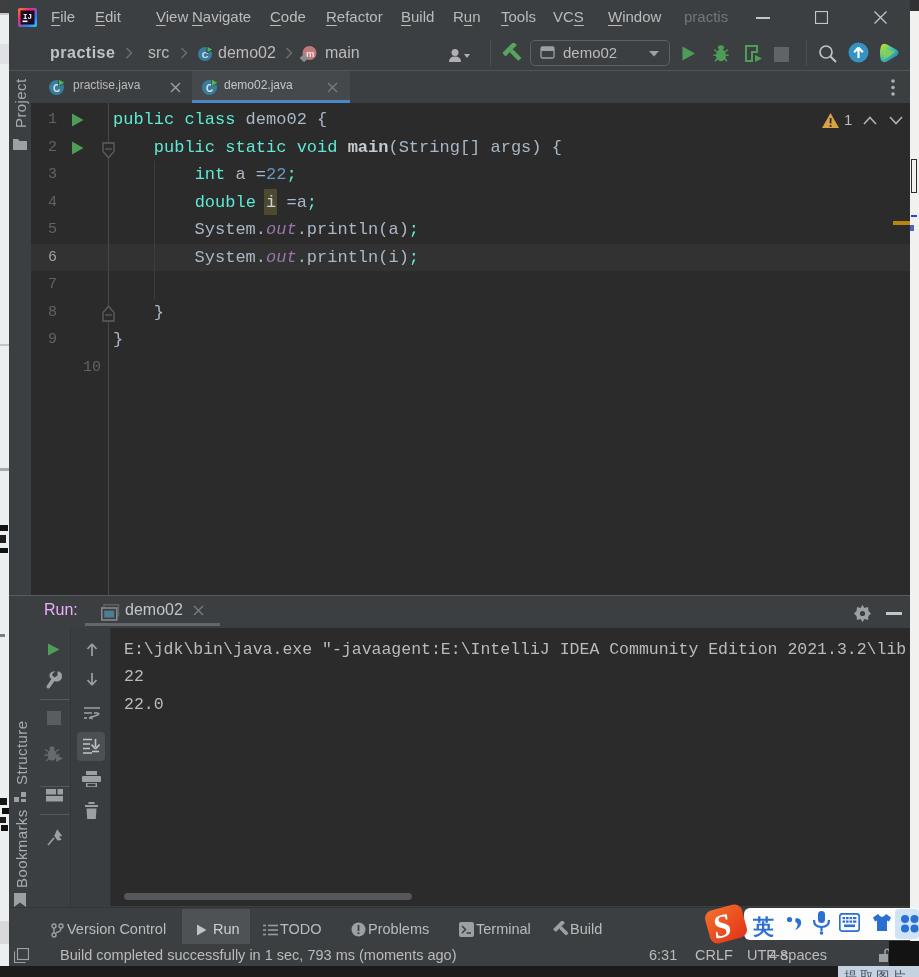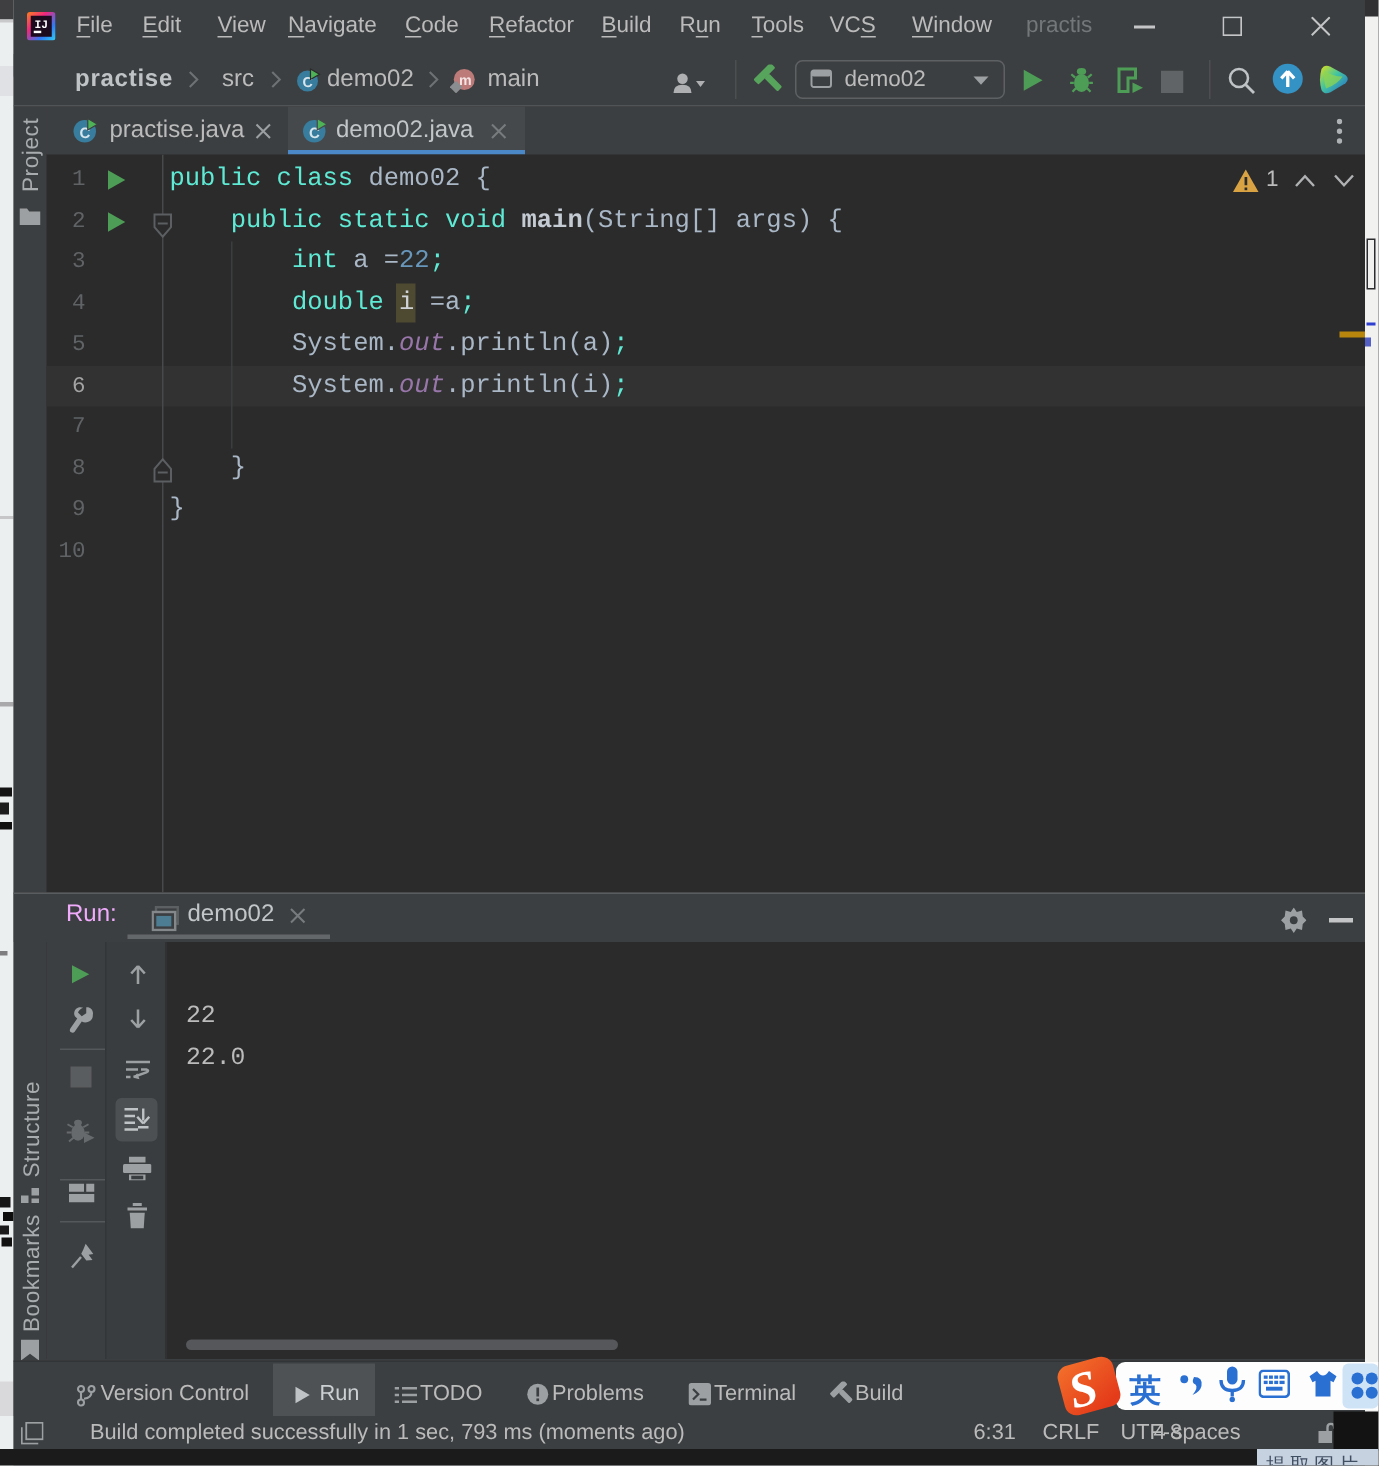--- a/index.html
+++ b/index.html
@@ -11,21 +11,21 @@
   #bgR{left:910px;top:0;width:9px;height:977px;background:#f1f1f0;}
   #ide{left:9px;top:0;width:901px;height:967px;background:#3c3f41;overflow:hidden;}
   #titlebar{left:0;top:0;width:901px;height:52px;background:#3c3f41;border-bottom:1px solid #c4b5fd;box-sizing:border-box;}
   .menu{position:absolute;top:8px;font-size:15px;color:#bbbbbb;}
   .menu u{text-decoration-thickness:1px;text-underline-offset:3px;}
   #toolbar{left:0;top:36px;width:901px;height:35px;background:#3c3f41;border-bottom:1px solid #515456;box-sizing:border-box;}
   .crumb{position:absolute;top:8px;font-size:16px;color:#bbbbbb;white-space:nowrap;}
   #stripe{left:0;top:71px;width:22px;height:873px;background:#3c3f41;}
   .vlab{position:absolute;color:#a9acae;font-size:15px;letter-spacing:0.4px;transform:rotate(-90deg);transform-origin:0 0;white-space:nowrap;}
   #tabs{left:22px;top:71px;width:879px;height:32px;background:#3c3f41;}
-  .tablab{position:absolute;top:7px;font-size:16px;color:#bbbbbb;white-space:nowrap;text-align:center;}
+  .tablab{position:absolute;top:7px;font-size:12px;color:#bbbbbb;white-space:nowrap;text-align:center;}
   #editor{left:22px;top:103px;width:879px;height:492px;background:#2b2b2b;overflow:hidden;}
   .codeline{position:absolute;left:82px;font-size:17px;line-height:27.5px;white-space:pre;color:#a9b7c6;font-family:"Liberation Mono",monospace;}
   .lnum{position:absolute;left:0;width:26px;text-align:right;font-family:"Liberation Mono",monospace;font-size:15px;line-height:27.5px;color:#606366;}
   .kw{color:#5eead4;}
   .num{color:#6897bb;}
   .fld{color:#9876aa;font-style:italic;}
   #runhdr{left:0;top:595px;width:901px;height:33px;background:#3c3f41;border-top:1px solid #5a5d5f;box-sizing:border-box;}
   #runbody{left:22px;top:628px;width:879px;height:278px;background:#2b2b2b;overflow:hidden;}
   #runtool1{left:22px;top:628px;width:39px;height:278px;background:#3c3f41;}
   #runtool2{left:61px;top:628px;width:41px;height:278px;background:#3a3d3f;border-left:1px solid #333638;border-right:1px solid #2f3133;box-sizing:border-box;}
@@ -74,21 +74,21 @@
               <stop offset="1" stop-color="#2fd0f5"></stop>
       </linearGradient>
           </defs>
       <rect x="0" y="0" width="19" height="19" rx="2" fill="url(#ijg)"></rect>
       <rect x="2.5" y="2.5" width="14" height="14" fill="#1c0b1e"></rect>
       <text x="5" y="10.5" font-family="Liberation Mono,monospace" font-weight="bold" font-size="7.5" fill="#fff">IJ</text>
       <rect x="4.5" y="12.5" width="5" height="1.6" fill="#fff"></rect>
     </svg>
     <div class="menu" style="left:42px;"><u>F</u>ile</div>
     <div class="menu" style="left:86px;"><u>E</u>dit</div>
-    <div class="menu" style="left:136px;"><u>V</u>iew</div>
+    <div class="menu" style="left:147px;"><u>V</u>iew</div>
     <div class="menu" style="left:183px;"><u>N</u>avigate</div>
     <div class="menu" style="left:261px;"><u>C</u>ode</div>
     <div class="menu" style="left:317px;"><u>R</u>efactor</div>
     <div class="menu" style="left:392px;"><u>B</u>uild</div>
     <div class="menu" style="left:444px;">R<u>u</u>n</div>
     <div class="menu" style="left:492px;"><u>T</u>ools</div>
     <div class="menu" style="left:544px;">VC<u>S</u></div>
     <div class="menu" style="left:599px;"><u>W</u>indow</div>
     <div class="menu" style="left:675px;color:#747779;">practis</div>
     <div class="abs" style="left:747px;top:17px;width:14px;height:1.5px;background:#c3c5c7;"></div>
@@ -231,21 +231,21 @@
     <div class="abs" style="left:123px;top:58px;width:1px;height:138px;background:#3b3e40;"></div>
     <div class="lnum" style="top:3px;">1</div>
     <div class="lnum" style="top:30.5px;">2</div>
     <div class="lnum" style="top:58px;">3</div>
     <div class="lnum" style="top:85.5px;">4</div>
     <div class="lnum" style="top:113px;">5</div>
     <div class="lnum" style="top:140.5px;color:#a4a3a3;">6</div>
     <div class="lnum" style="top:168px;">7</div>
     <div class="lnum" style="top:195.5px;">8</div>
     <div class="lnum" style="top:223px;">9</div>
-    <div class="lnum" style="top:250.5px;">10</div>
+    <div class="lnum" style="top:250.5px;margin-left:44px;">10</div>
     <svg style="left:40px;top:10px;" width="13" height="14" viewBox="0 0 13 14">
           <path d="M1 0.5 L12.5 7 L1 13.5 Z" fill="#4e9d57"></path>
         </svg>
     <svg style="left:40px;top:37.5px;" width="13" height="14" viewBox="0 0 13 14">
           <path d="M1 0.5 L12.5 7 L1 13.5 Z" fill="#4e9d57"></path>
         </svg>
     <svg style="left:71px;top:39px;" width="13" height="17" viewBox="0 0 13 17">
       <path d="M1 1 L12 1 L12 9.5 L6.5 15.8 L1 9.5 Z" fill="#2b2b2b" stroke="#5c5f62" stroke-width="1.3"></path>
       <path d="M3.2 7 L9.8 7" stroke="#5c5f62" stroke-width="1.3"></path>
     </svg>
@@ -288,20 +288,21 @@
           <path d="M1 1 L10 10 M10 1 L1 10" stroke="#787b7d" stroke-width="1.4"></path>
         </svg>
     <div class="abs" style="left:76px;top:27px;width:135px;height:3px;background:#64676a;"></div>
     <svg style="left:845px;top:9px;" width="17" height="17" viewBox="0 0 17 17">
       <path d="M8.5 0 L10.5 3 L14 2 L14.5 6 L17 8.5 L14.5 11 L14 15 L10.5 14 L8.5 17 L6.5 14 L3 15 L2.5 11 L0 8.5 L2.5 6 L3 2 L6.5 3 Z" fill="#9da0a2"></path>
       <circle cx="8.5" cy="8.5" r="2.6" fill="#3c3f41"></circle>
     </svg>
     <div class="abs" style="left:877px;top:16px;width:16px;height:3px;background:#c3c5c7;"></div>
   </div>
   <div id="runbody" class="abs">
+    <div class="conline" style="top:8px;">E:\jdk\bin\java.exe "-javaagent:E:\IntelliJ IDEA Community Edition 2021.3.2\lib</div>
     <div class="conline" style="top:35.3px;">22</div>
     <div class="conline" style="top:62.6px;">22.0</div>
     <div class="abs" style="left:93px;top:265px;width:288px;height:7px;background:#55575a;border-radius:4px;"></div>
   </div>
   <div id="runtool1" class="abs">
     <svg style="left:16px;top:15px;" width="13" height="13" viewBox="0 0 13 13">
           <path d="M1 0.5 L12.5 6.5 L1 12.5 Z" fill="#4e9d57"></path>
         </svg>
     <svg style="left:14px;top:42px;" width="19" height="19" viewBox="0 0 19 19">
       <path d="M17 5.5 C17 3 15 1.2 12.5 1.5 L12.5 5.5 L9.5 7.5 L7 5 C7 5 8 2.5 10.5 1.8 C8 0.8 5 2 4.5 5 C4.2 6.5 5 8 6.5 9 L2 15.5 C1.2 16.6 1.5 17.6 2.4 18.2 C3.3 18.8 4.4 18.5 5 17.5 L9.5 11 C12.5 12.5 16 11 16.8 8 Z" fill="#9da0a2"></path>

